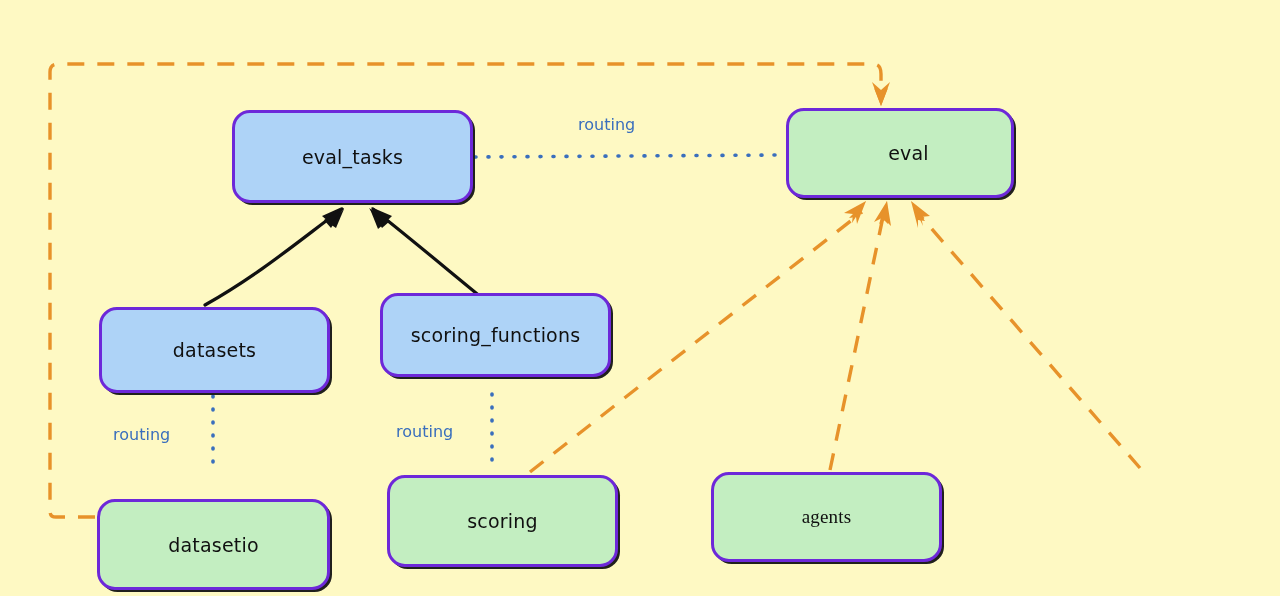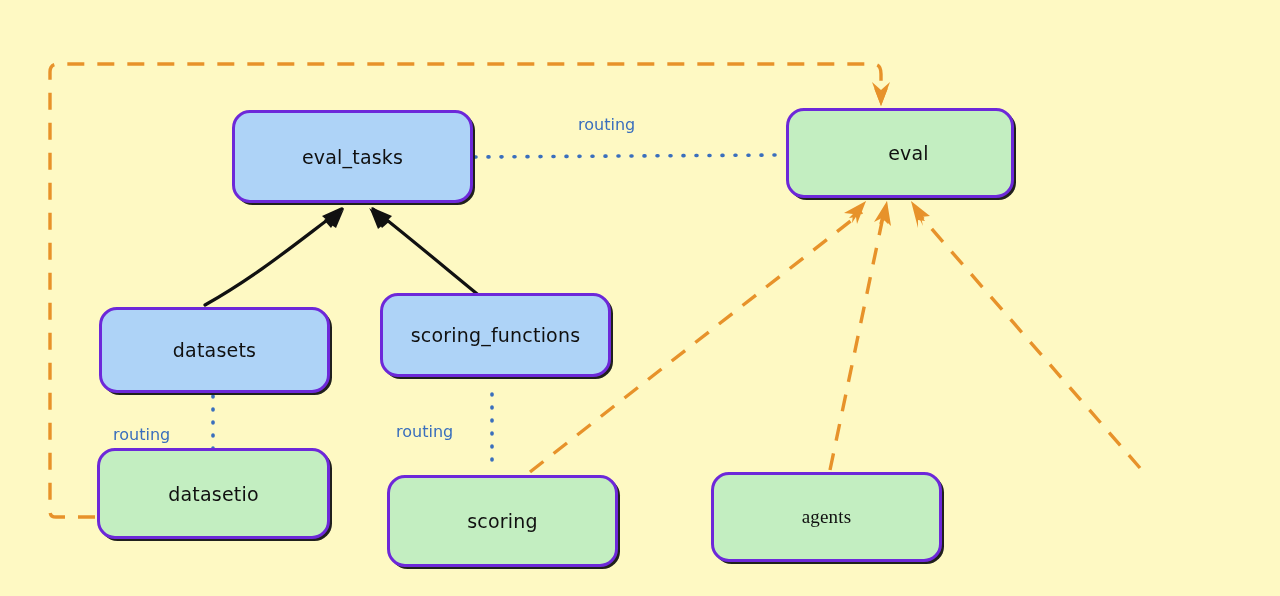--- a/index.html
+++ b/index.html
@@ -124,21 +124,21 @@
   </div>
 
   <div class="node blue" style="left:99px; top:307px; width:231px; height:86px;">
     <span class="node-label">datasets</span>
   </div>
 
   <div class="node blue" style="left:380px; top:293px; width:231px; height:84px;">
     <span class="node-label">scoring_functions</span>
   </div>
 
-  <div class="node green" style="left:97px; top:448px; width:233px; height:91px;">
+  <div class="node green" style="left:97px; top:499px; width:233px; height:91px;">
     <span class="node-label">datasetio</span>
   </div>
 
   <div class="node green" style="left:387px; top:475px; width:231px; height:92px;">
     <span class="node-label">scoring</span>
   </div>
 
   <div class="node green" style="left:711px; top:472px; width:231px; height:90px;font-family:Liberation Serif, serif;">
     <span class="node-label">agents</span>
   </div>

